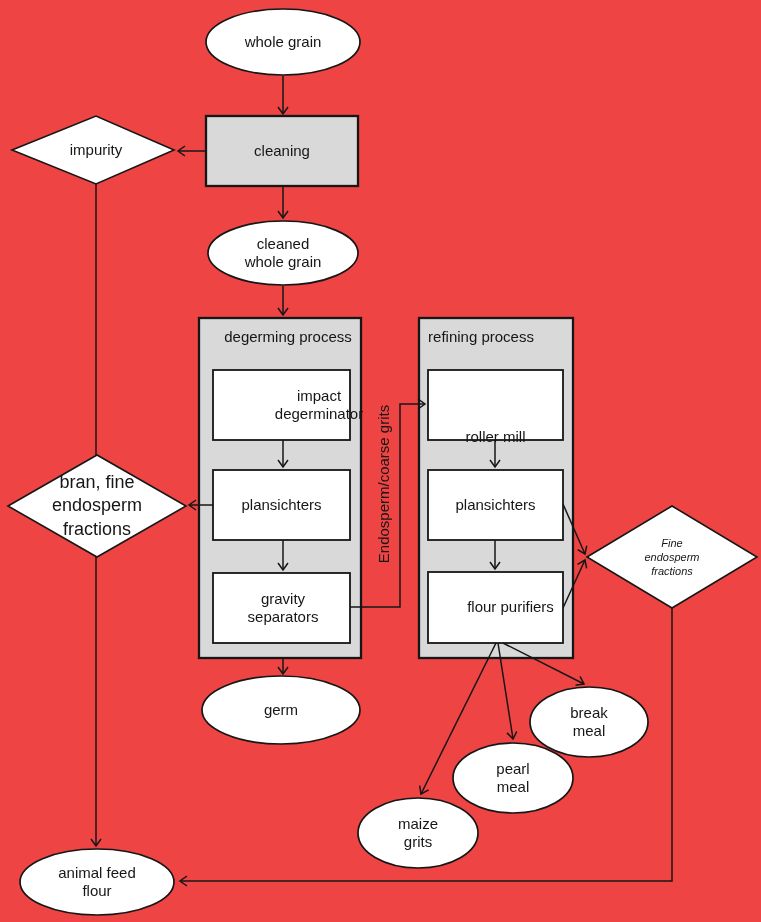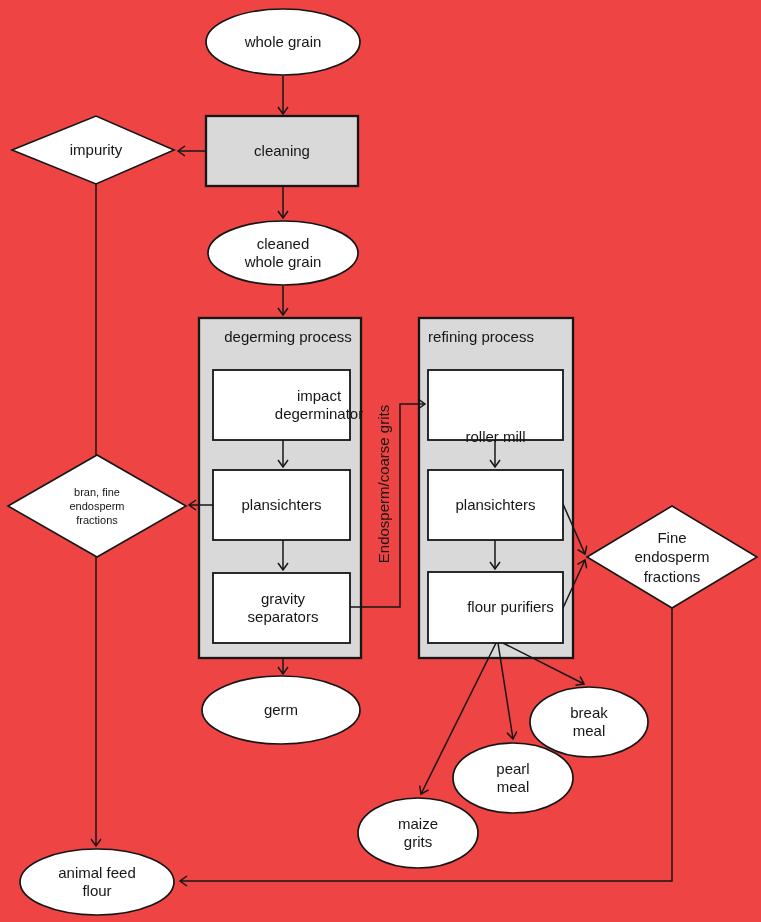--- a/index.html
+++ b/index.html
@@ -5,22 +5,22 @@
   html,body{margin:0;padding:0;background:#fff;}
   .canvas{
     position:relative;width:761px;height:922px;background:#ef4444;
     font-family:"Liberation Sans",sans-serif;color:#161616;overflow:hidden;
   }
   .canvas svg{position:absolute;left:0;top:0;}
   .lbl{
     position:absolute;display:flex;align-items:center;justify-content:center;
     text-align:center;font-size:15px;line-height:1.22;color:#161616;
   }
-  .lbl.small{font-size:11px;line-height:1.28;}
-  .lbl.xsmall{font-size:15px;line-height:1.3;}
+  .lbl.small{font-size:18px;line-height:1.28;}
+  .lbl.xsmall{font-size:11px;line-height:1.3;font-style:italic;}
   .lbl.title{align-items:flex-start;}
   .rot{
     position:absolute;display:flex;align-items:center;justify-content:center;
     font-size:15px;transform:rotate(-90deg);transform-origin:center center;
     white-space:nowrap;color:#161616;
   }
 </style>
 </head>
 <body>
 

